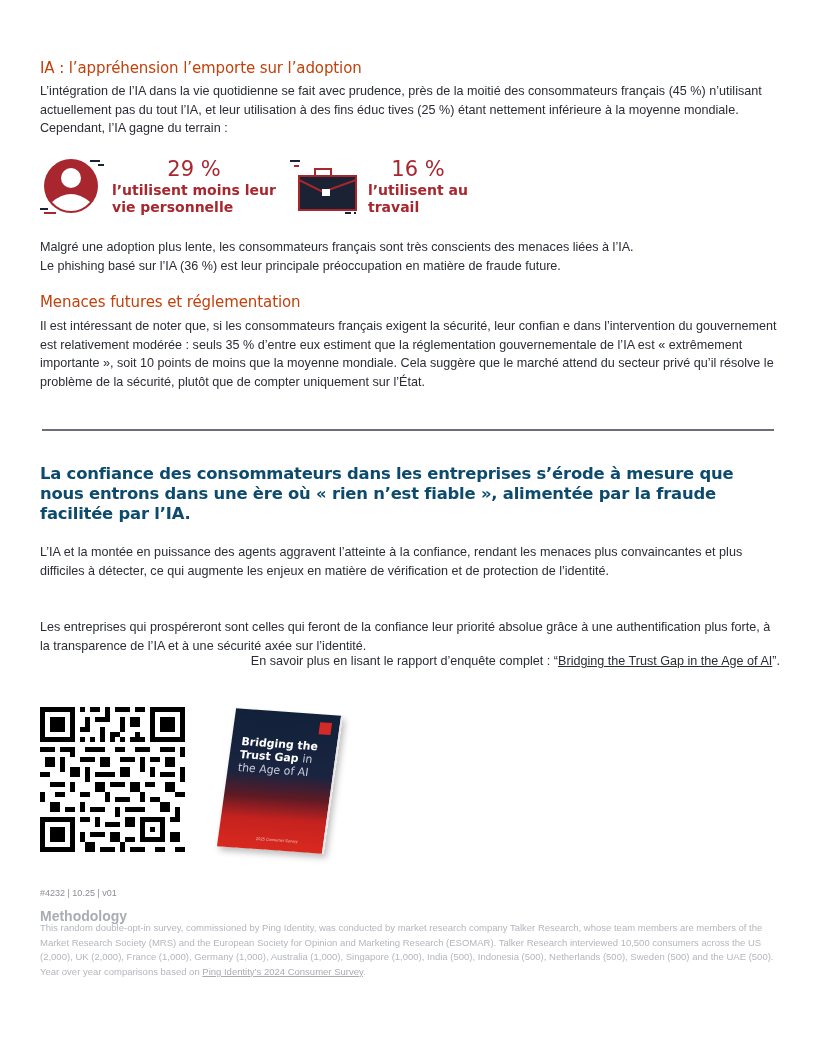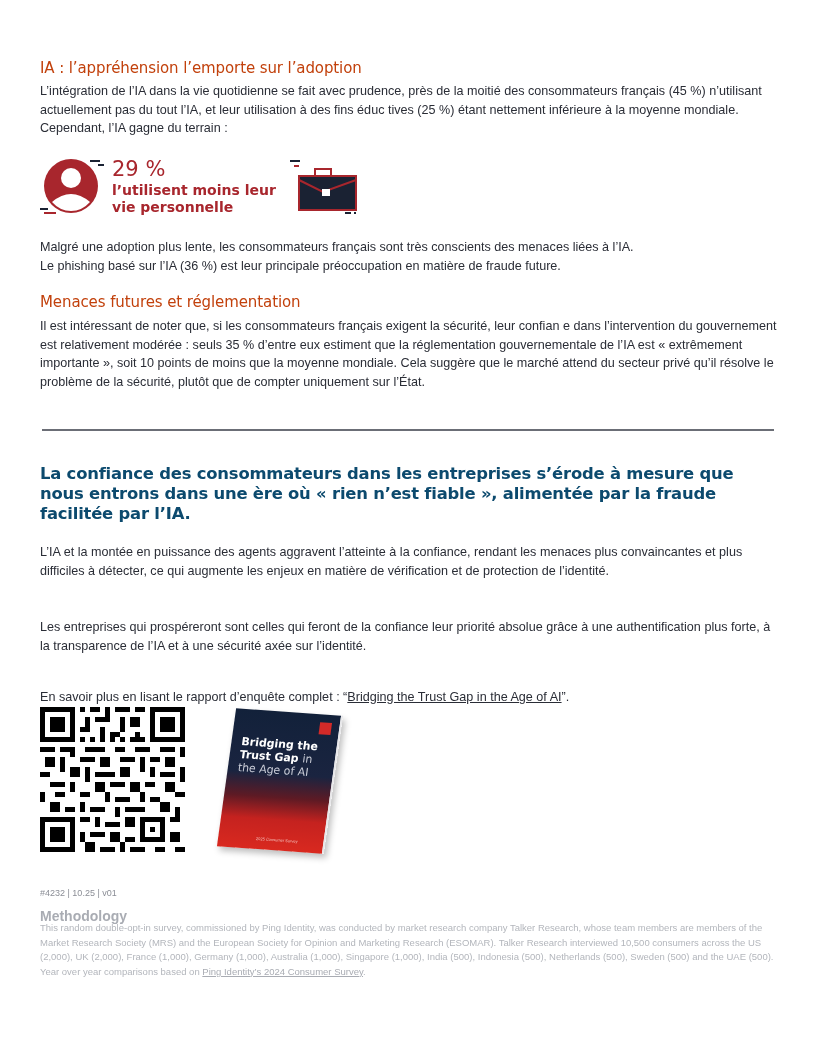--- a/index.html
+++ b/index.html
@@ -19,21 +19,21 @@
     }
     .body-text {
       position: absolute; left: 40px; width: 740px;
       font-size: 12.6px; line-height: 18.6px; color: #2a2d36;
     }
 
     
     .stat { position: absolute; top: 156px; display: flex; }
     .stat-icon { width: 70px; height: 62px; position: relative; }
     .stat-text { color: #a8262d; font-family: "DejaVu Sans", sans-serif; }
-    .stat-value { font-size: 21px; line-height: 26px; font-weight: normal; }
+    .stat-value { font-size: 21px; line-height: 26px; font-weight: normal; text-align: center; }
     .stat-label { font-size: 14px; line-height: 17px; font-weight: bold; }
 
     .divider {
       position: absolute; left: 42px; top: 429px; width: 732px; height: 2px;
       background: #6b6e76;
     }
 
     .headline {
       position: absolute; left: 40px; top: 464px; width: 740px;
       font-family: "DejaVu Sans", sans-serif;
@@ -110,35 +110,40 @@
       <rect x="0" y="4" width="10" height="2" fill="#1a2233"></rect>
       <rect x="4" y="9" width="5" height="2" fill="#a8262d"></rect>
       <rect x="55" y="56" width="6" height="2" fill="#1a2233"></rect>
       <rect x="64" y="56" width="2" height="2" fill="#1a2233"></rect>
       <rect x="25" y="13" width="16" height="8" fill="none" stroke="#a8262d" stroke-width="2"></rect>
       <rect x="9" y="20" width="57" height="34" fill="#1a2233" stroke="#a8262d" stroke-width="2"></rect>
       <path d="M9 24 L33 36 L66 24" fill="none" stroke="#a8262d" stroke-width="2"></path>
       <rect x="32" y="33" width="8" height="7" fill="#ffffff"></rect>
     </svg>
   </div>
+  <div class="stat-text" style="margin-left:8px;">
+    <div class="stat-value">16 %</div>
+    <div class="stat-label">l’utilisent au</div>
+    <div class="stat-label">travail</div>
+  </div>
 </div>
 
 <p class="body-text" style="top:238px;">Malgré une adoption plus lente, les consommateurs français sont très conscients des menaces liées à l’IA.</p>
 <p class="body-text" style="top:257px;">Le phishing basé sur l’IA (36 %) est leur principale préoccupation en matière de fraude future.</p>
 
 <h2 class="h2" style="top:293px;">Menaces futures et réglementation</h2>
 <p class="body-text" style="top:317px;">Il est intéressant de noter que, si les consommateurs français exigent la sécurité, leur confian  e dans l’intervention du gouvernement est relativement modérée : seuls 35 % d’entre eux estiment que la réglementation gouvernementale de l’IA est « extrêmement importante », soit 10 points de moins que la moyenne mondiale. Cela suggère que le marché attend du secteur privé qu’il résolve le problème de la sécurité, plutôt que de compter uniquement sur l’État.</p>
 
 <div class="divider"></div>
 
 <h1 class="headline">La confiance des consommateurs dans les entreprises s’érode à mesure que nous entrons dans une ère où « rien n’est fiable », alimentée par la fraude facilitée par l’IA.</h1>
 
 <p class="body-text" style="top:543px;">L’IA et la montée en puissance des agents aggravent l’atteinte à la confiance, rendant les menaces plus convaincantes et plus difficiles à détecter, ce qui augmente les enjeux en matière de vérification et de protection de l’identité.</p>
 <p class="body-text" style="top:618px;">Les entreprises qui prospéreront sont celles qui feront de la confiance leur priorité absolue grâce à une authentification plus forte, à la transparence de l’IA et à une sécurité axée sur l’identité.</p>
-<p class="body-text" style="top:688px;">
+<p class="body-text" style="top:652px;text-align:right;">
   <span>En savoir plus en lisant le rapport d’enquête complet : “</span><a class="link" href="#">Bridging the Trust Gap in the Age of AI</a><span>”.</span>
 </p>
 
 <div class="qr">
   <svg width="145" height="145" viewBox="0 0 29 29" shape-rendering="crispEdges">
     <rect width="29" height="29" fill="#fff"></rect>
     <g fill="#000">
 
       <path d="M0 0h7v7H0z M1 1v5h5V1z M2 2h3v3H2z" fill-rule="evenodd"></path>
       <path d="M22 0h7v7h-7z M23 1v5h5V1z M24 2h3v3h-3z" fill-rule="evenodd"></path>

